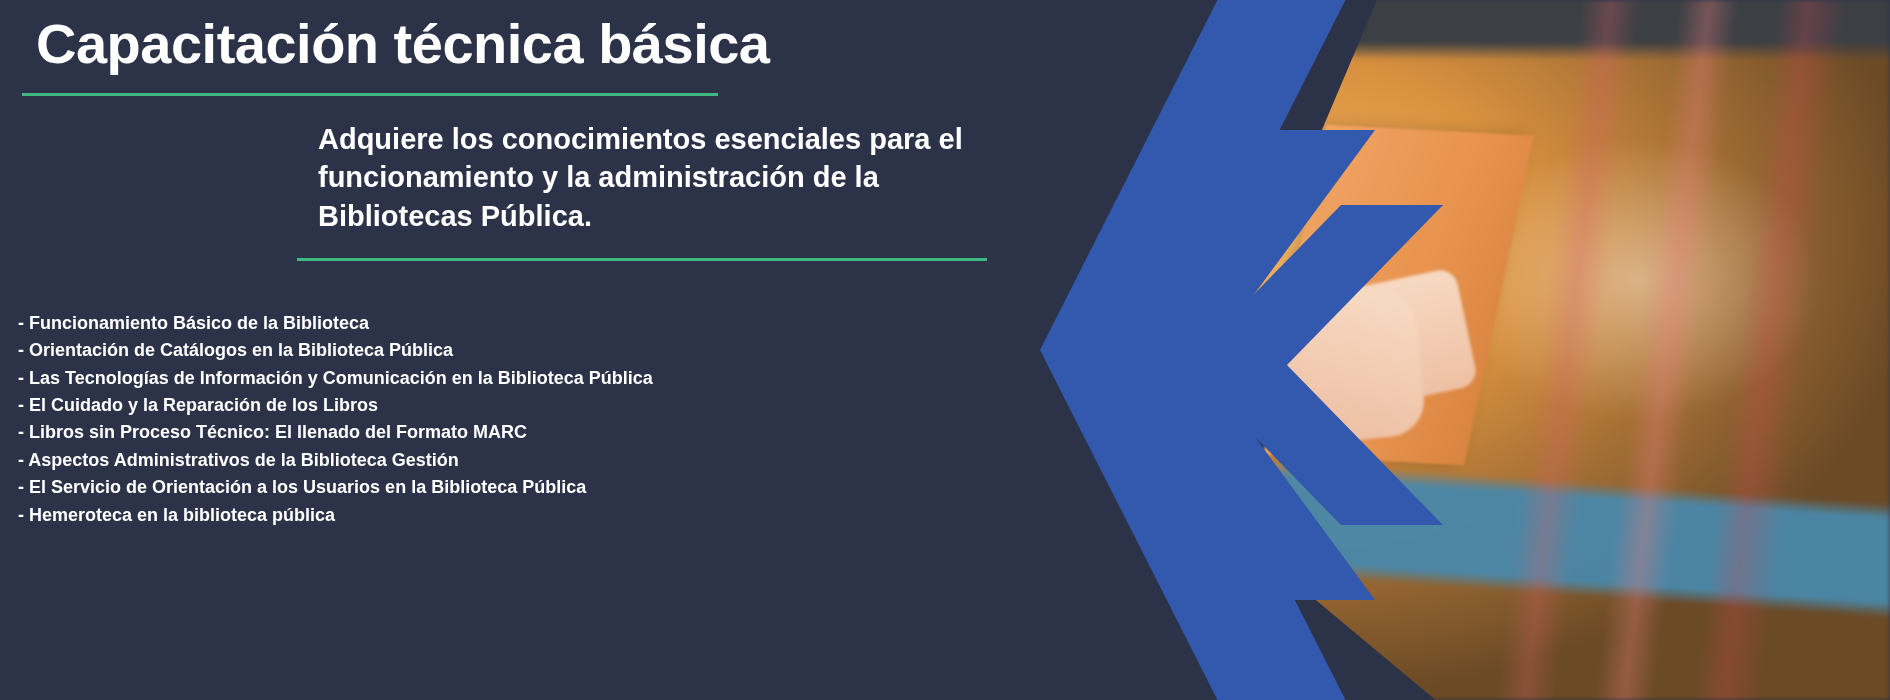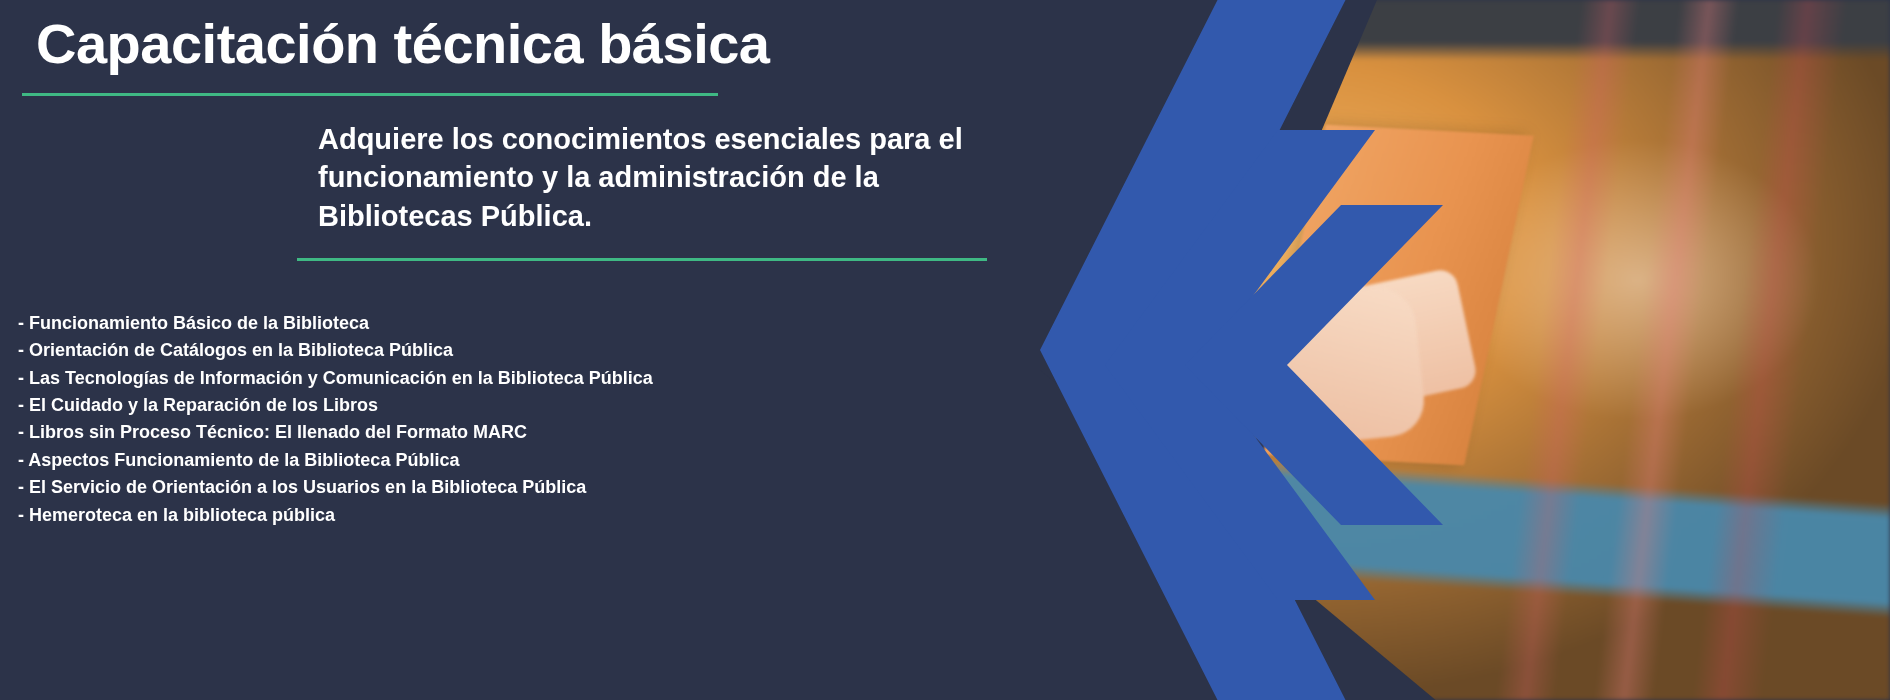--- a/index.html
+++ b/index.html
@@ -240,19 +240,19 @@
       <div>Bibliotecas Pública.</div>
     </div>
     <div class="rule-sub"></div>
 
     <div class="bullets">
       <div class="bullet-line">- Funcionamiento Básico de la Biblioteca</div>
       <div class="bullet-line">- Orientación de Catálogos en la Biblioteca Pública</div>
       <div class="bullet-line">- Las Tecnologías de Información y Comunicación en la Biblioteca Pública</div>
       <div class="bullet-line">- El Cuidado y la Reparación de los Libros</div>
       <div class="bullet-line">- Libros sin Proceso Técnico: El llenado del Formato MARC</div>
-      <div class="bullet-line">- Aspectos Funcionamiento de la Biblioteca Pública</div>
+      <div class="bullet-line">- Aspectos Administrativos de la Biblioteca Gestión</div>
       <div class="bullet-line">- El Servicio de Orientación a los Usuarios en la Biblioteca Pública</div>
       <div class="bullet-line">- Hemeroteca en la biblioteca pública</div>
     </div>
 
   </div>
 </div>
 
 </body></html>

